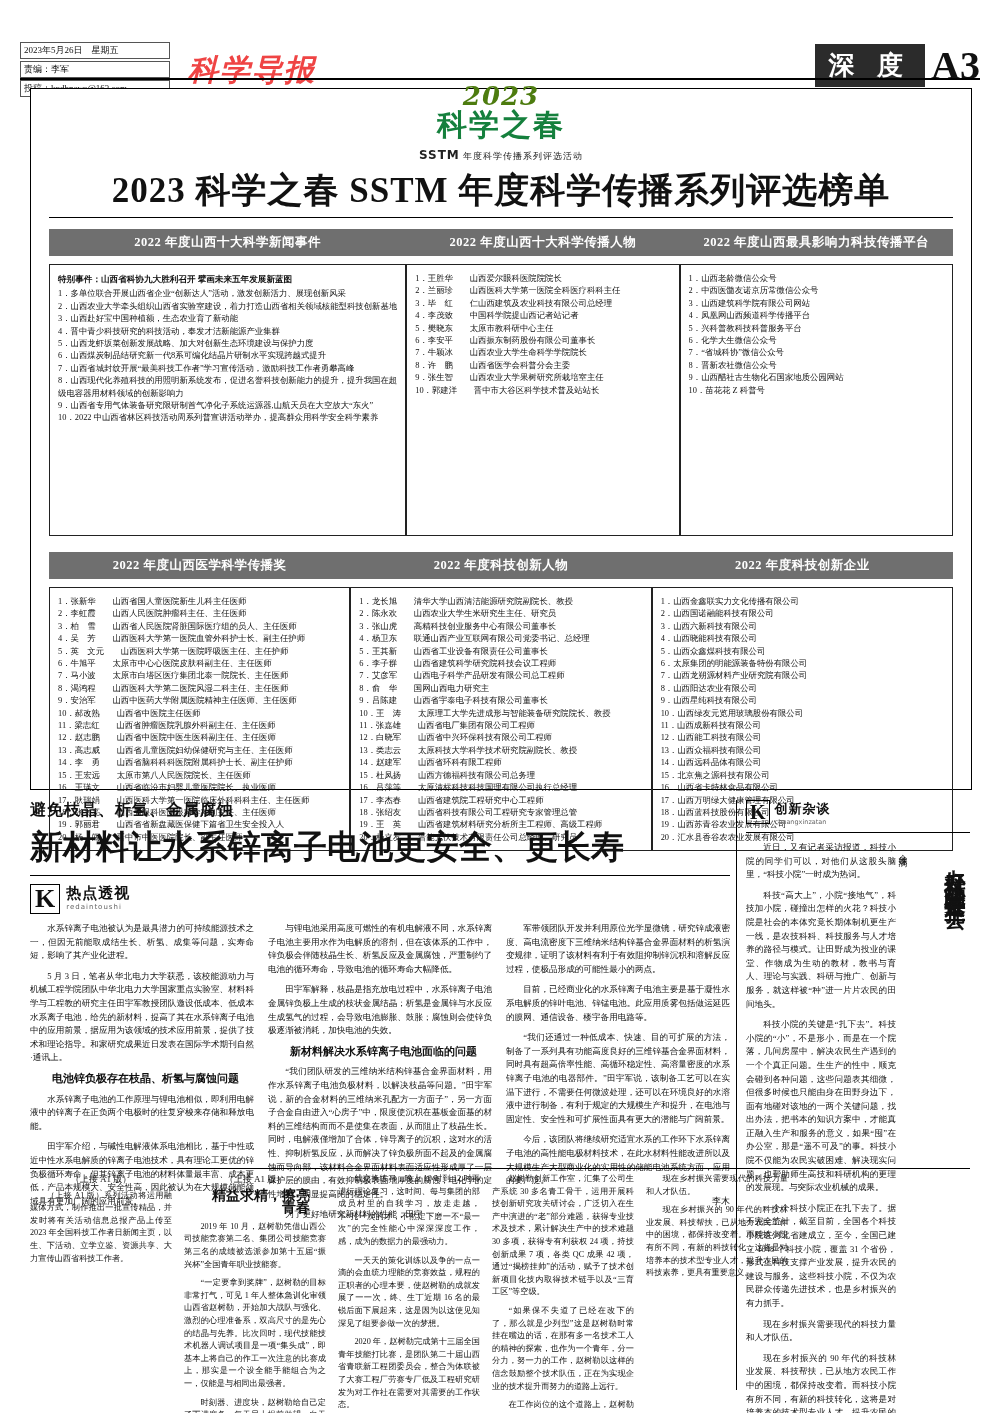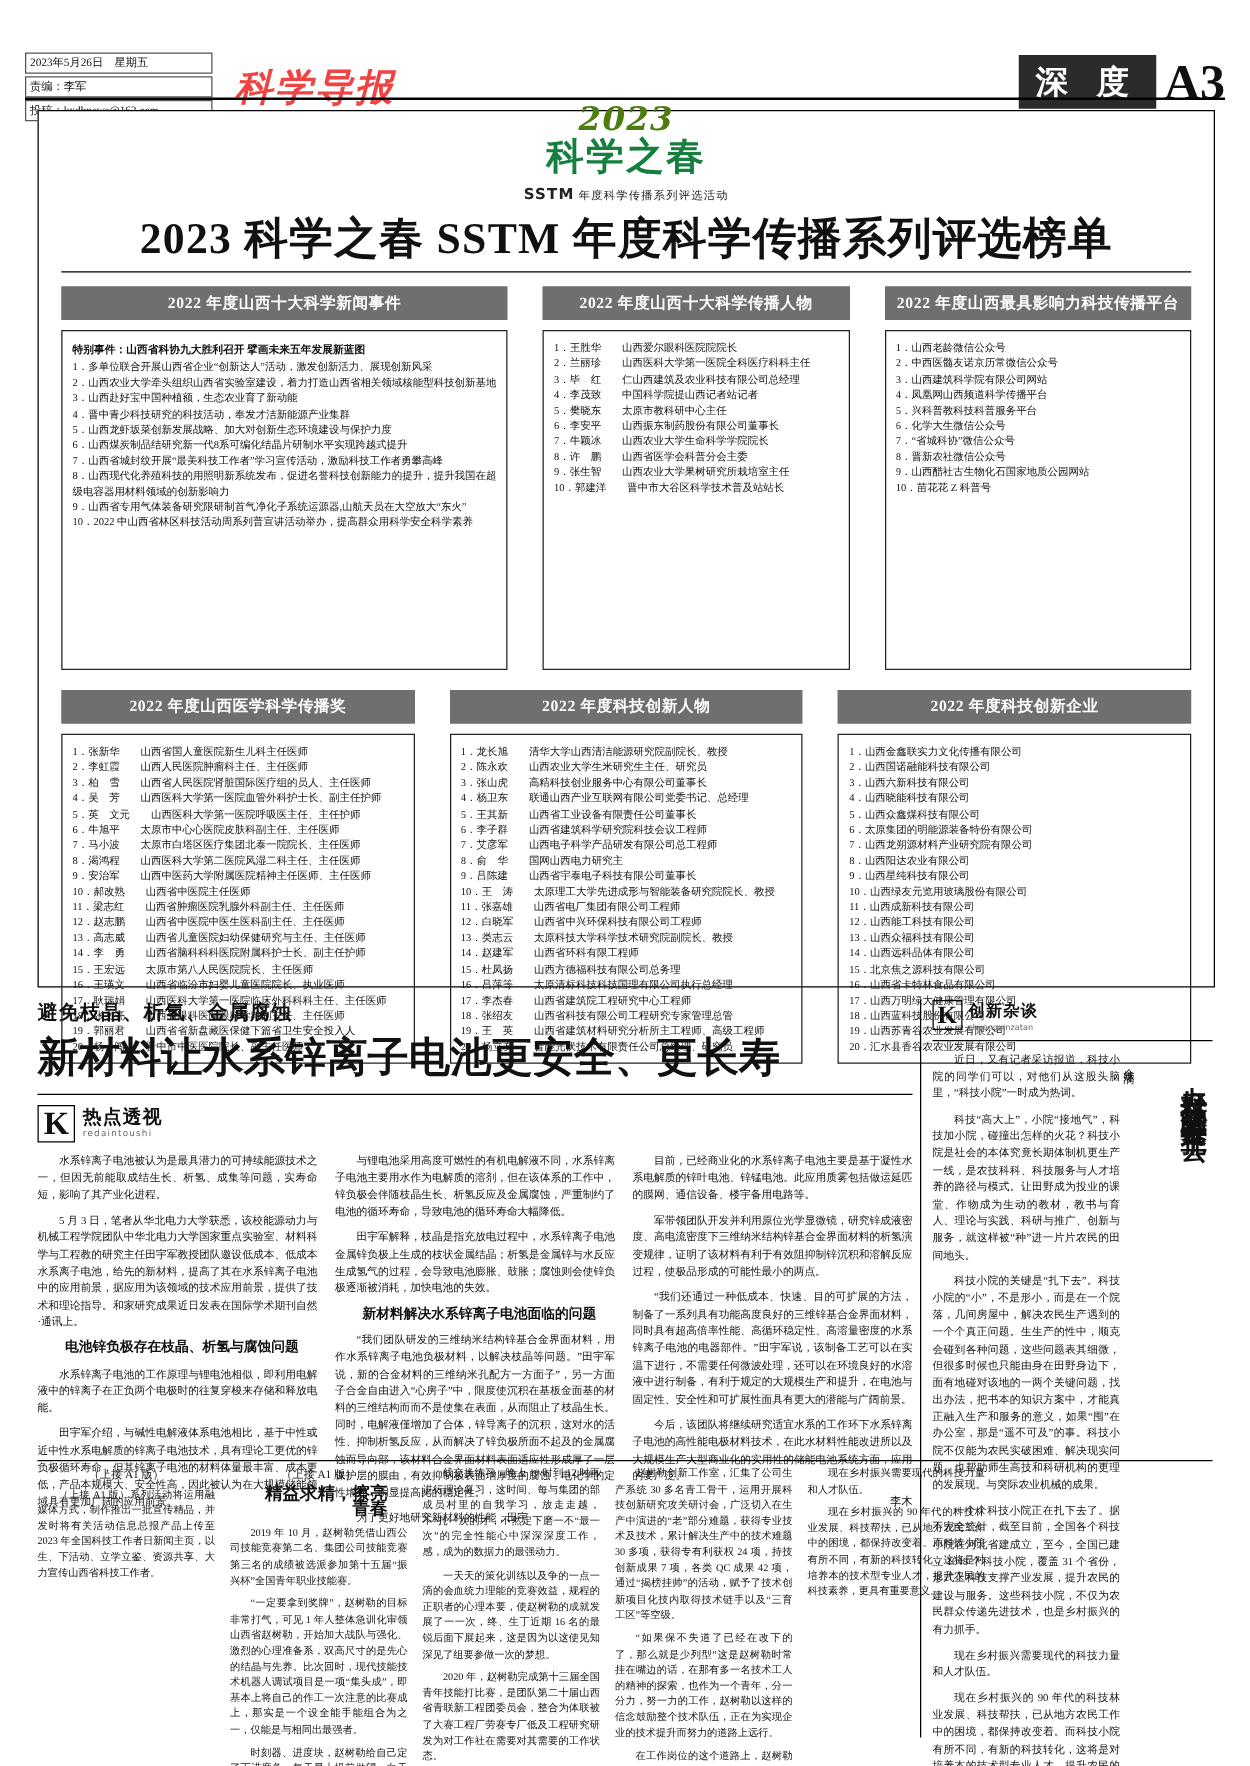--- a/index.html
+++ b/index.html
@@ -21,21 +21,21 @@
   .logo-block{position:absolute;left:50%;transform:translateX(-50%);top:-8px;width:260px;text-align:center;}
   .logo-year{font-family:"DejaVu Serif",serif;font-size:26px;font-weight:bold;font-style:italic;color:#4d7c0f;letter-spacing:1px;}
   .logo-main{font-size:30px;font-weight:bold;letter-spacing:2px;margin-top:-6px;color:#15803d;}
   .logo-sub{font-size:9px;letter-spacing:1px;margin-top:2px;color:#222;}
   .logo-sub b{font-family:"DejaVu Sans",sans-serif;font-size:12px;}
 
   .panel-title{position:absolute;left:0;top:78px;width:100%;text-align:center;font-size:35px;font-weight:bold;letter-spacing:1px;white-space:nowrap;}
   .title-rule{position:absolute;left:18px;top:128px;width:904px;border-top:1px solid #000;}
 
   .cat-grid{position:absolute;left:18px;top:140px;width:904px;}
-  .cat-row{display:flex;gap:28px;border-radius:12px;}
+  .cat-row{display:flex;gap:0;border-radius:12px;}
   .cat{flex:1;}
   .cat-head{background:#6f6f6f;color:#fff;text-align:center;font-size:12.5px;padding:5px 0;font-weight:bold;letter-spacing:.5px;}
   .cat-body{border:1px solid #222;margin-top:8px;padding:8px 8px 6px 8px;font-size:8.4px;line-height:12.4px;}
   .cat-body.tall{min-height:256px;}
   .cat-body.short{min-height:192px;}
   .special{font-weight:bold;font-size:8.6px;margin-bottom:3px;}
   .li{white-space:nowrap;overflow:hidden;text-overflow:clip;}
   .row-gap{height:16px;}
 
   
@@ -274,22 +274,22 @@
           <p>田宇军介绍，与碱性电解液体系电池相比，基于中性或近中性水系电解质的锌离子电池技术，具有理论工更优的锌负极循环寿命，但其锌离子电池的材料体量最丰富、成本更低，产品本规模大、安全性高，因此被认为在大规模储能领域具有更加广阔的应用前景。</p>
         </div>
         <div class="ccol">
           <p>与锂电池采用高度可燃性的有机电解液不同，水系锌离子电池主要用水作为电解质的溶剂，但在该体系的工作中，锌负极会伴随枝晶生长、析氢反应及金属腐蚀，严重制约了电池的循环寿命，导致电池的循环寿命大幅降低。</p>
           <p>田宇军解释，枝晶是指充放电过程中，水系锌离子电池金属锌负极上生成的枝状金属结晶；析氢是金属锌与水反应生成氢气的过程，会导致电池膨胀、鼓胀；腐蚀则会使锌负极逐渐被消耗，加快电池的失效。</p>
           <p class="sub-h">新材料解决水系锌离子电池面临的问题</p>
           <p>“我们团队研发的三维纳米结构锌基合金界面材料，用作水系锌离子电池负极材料，以解决枝晶等问题。”田宇军说，新的合金材料的三维纳米孔配方一方面子”，另一方面子合金自由进入“心房子”中，限度使沉积在基板金面基的材料的三维结构而而不是使集在表面，从而阻止了枝晶生长。同时，电解液僅增加了合体，锌导离子的沉积，这对水的活性、抑制析氢反应，从而解决了锌负极所面不起及的金属腐蚀而导向部，该材料合金界面材料表面适应性形成厚了一层保护层的膜由，有效抑制极表面增厚度的腐蚀，电化学的定性增强，明显提高比的稳定性。</p>
           <p>为了更好地研究新材料的性能，田宇</p>
         </div>
         <div class="ccol">
+          <p>军带领团队开发并利用原位光学显微镜，研究锌成液密度、高电流密度下三维纳米结构锌基合金界面材料的析氢演变规律，证明了该材料有利于有效阻抑制锌沉积和溶解反应过程，使极品形成的可能性最小的两点。</p>
           <p>目前，已经商业化的水系锌离子电池主要是基于凝性水系电解质的锌叶电池、锌锰电池。此应用质雾包括做运延匹的膜网、通信设备、楼宇备用电路等。</p>
-          <p>军带领团队开发并利用原位光学显微镜，研究锌成液密度、高电流密度下三维纳米结构锌基合金界面材料的析氢演变规律，证明了该材料有利于有效阻抑制锌沉积和溶解反应过程，使极品形成的可能性最小的两点。</p>
           <p>“我们还通过一种低成本、快速、目的可扩展的方法，制备了一系列具有功能高度良好的三维锌基合金界面材料，同时具有超高倍率性能、高循环稳定性、高溶量密度的水系锌离子电池的电器部件。”田宇军说，该制备工艺可以在实温下进行，不需要任何微波处理，还可以在环境良好的水溶液中进行制备，有利于规定的大规模生产和提升，在电池与固定性、安全性和可扩展性面具有更大的潜能与广阔前景。</p>
           <p>今后，该团队将继续研究适宜水系的工作环下水系锌离子电池的高性能电极材料技术，在此水材料性能改进所以及大规模生产大型商业化的实用性的储能电池系统方面，应用的要广泛。</p>
           <div class="byline">李木</div>
         </div>
       </div>
     </div>
 
     <div class="rail">
       <div class="rail-brand">
         <div class="k">K</div>

